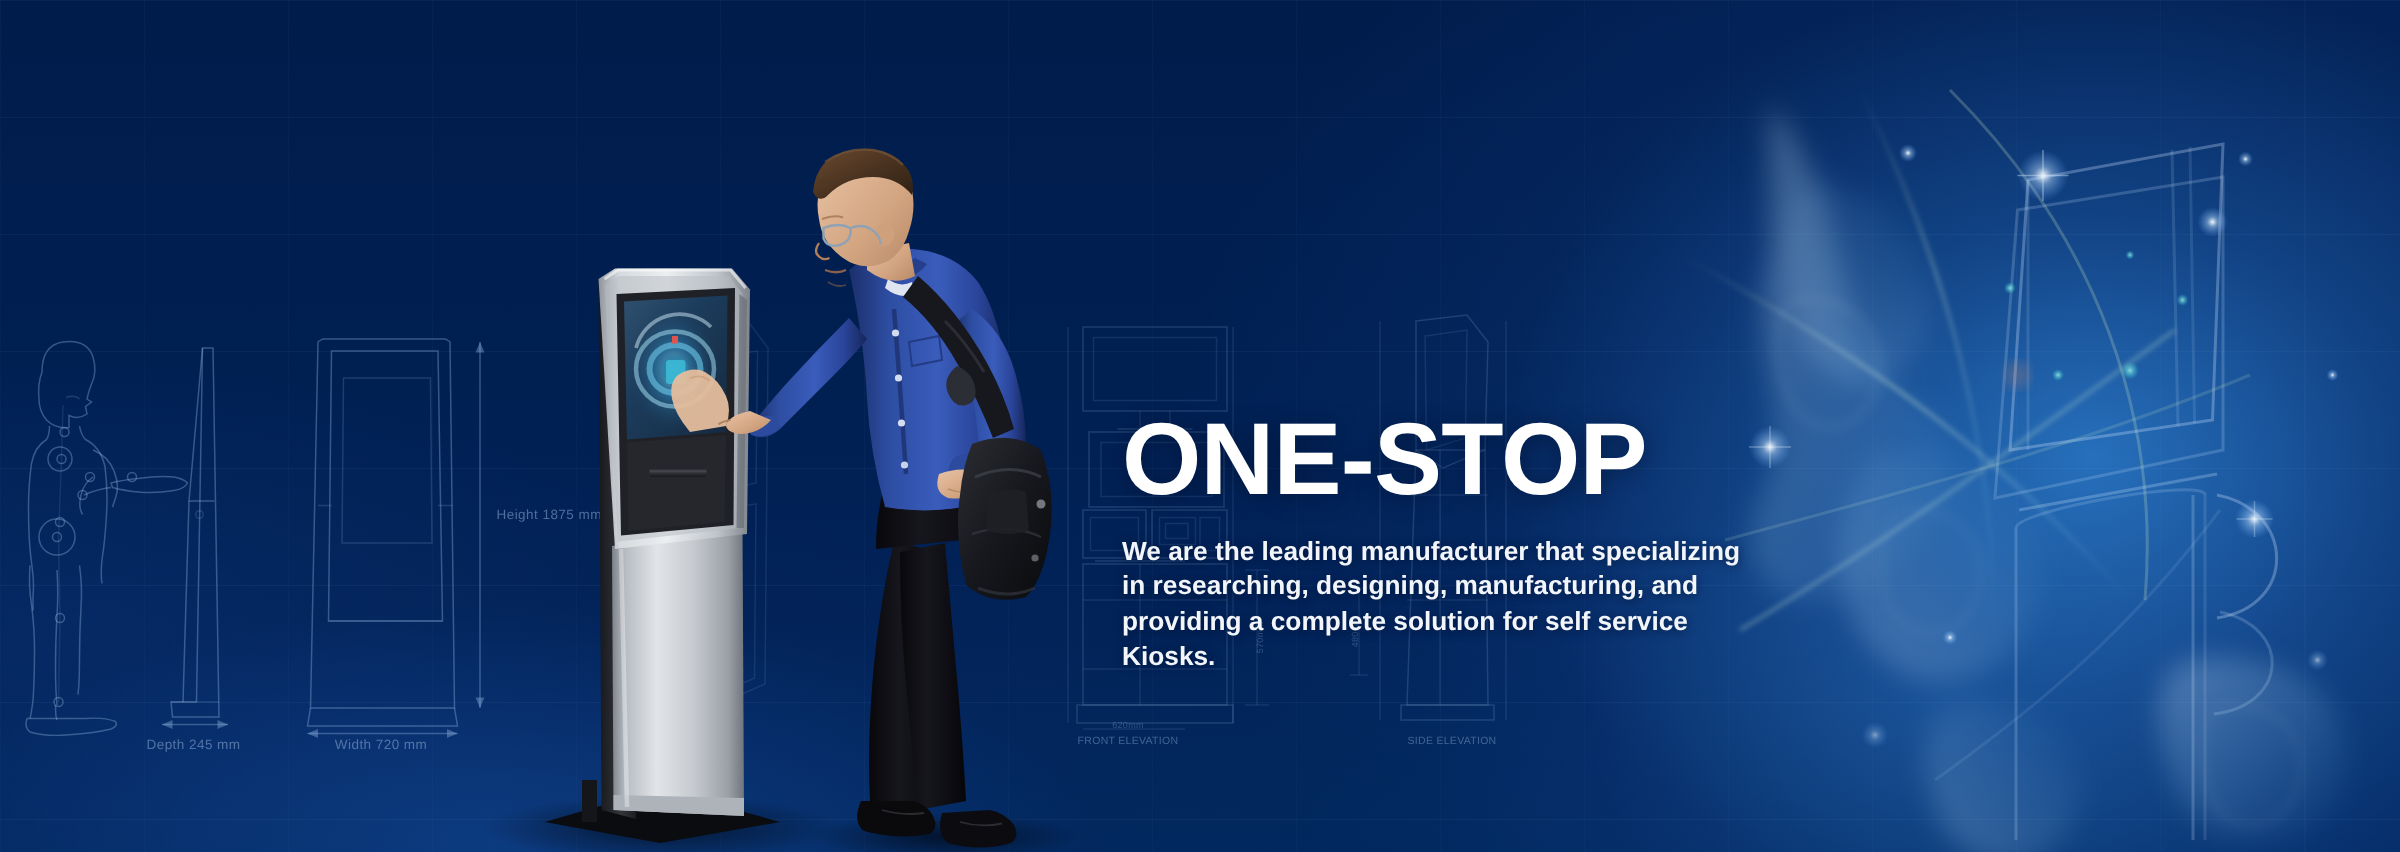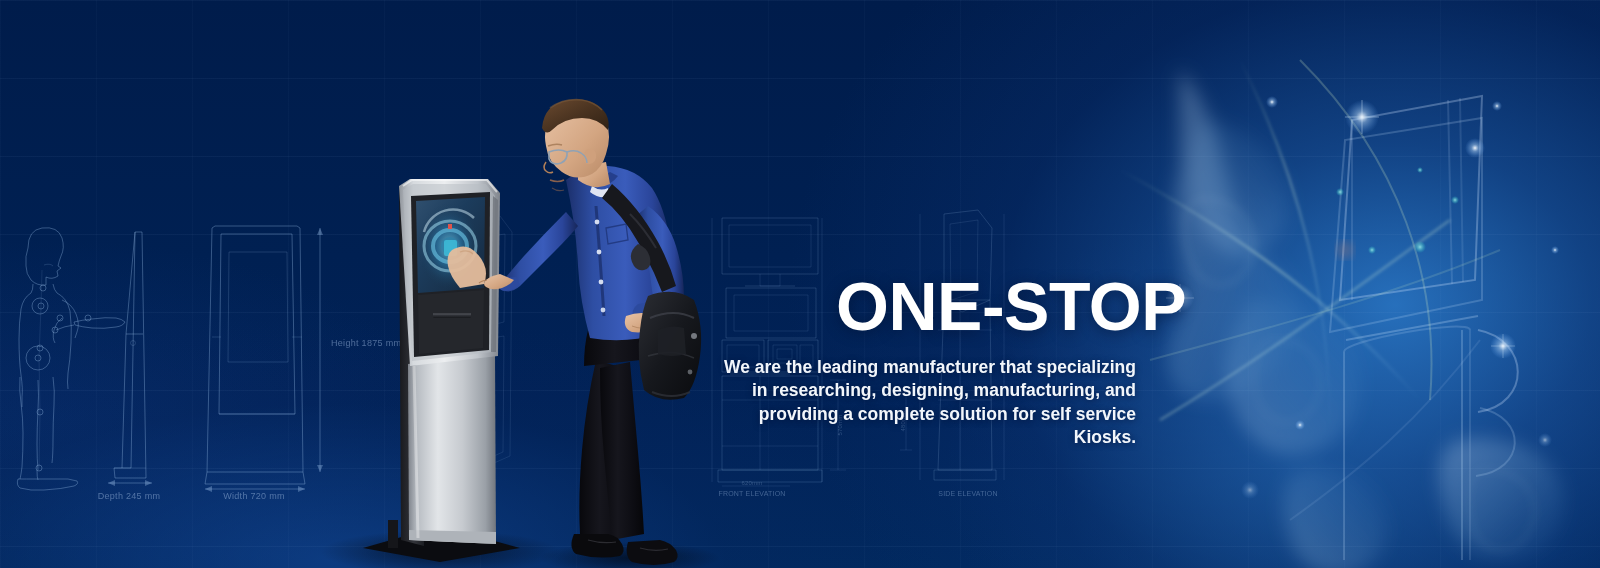--- a/index.html
+++ b/index.html
@@ -60,24 +60,23 @@
   .bp-label-sm {
     fill:#9cb8dd; fill-opacity:0.3;
     font-family:"Liberation Sans", sans-serif;
     font-size:6px; letter-spacing:0.2px;
   }
   .bp-arrow { fill:#8fb2dd; fill-opacity:0.4; }
 
   
   .text-block {
     position:absolute;
-    left:716px; top:272px;
+    left:748px; top:272px;
     width:470px;
     z-index:10;
-    text-align:right;
   }
   .headline {
     color:#ffffff;
     font-size:68px;
     font-weight:bold;
     letter-spacing:-0.5px;
     line-height:1.02;
     white-space:nowrap;
     text-shadow:0 2px 14px rgba(0,14,45,0.55);
   }

